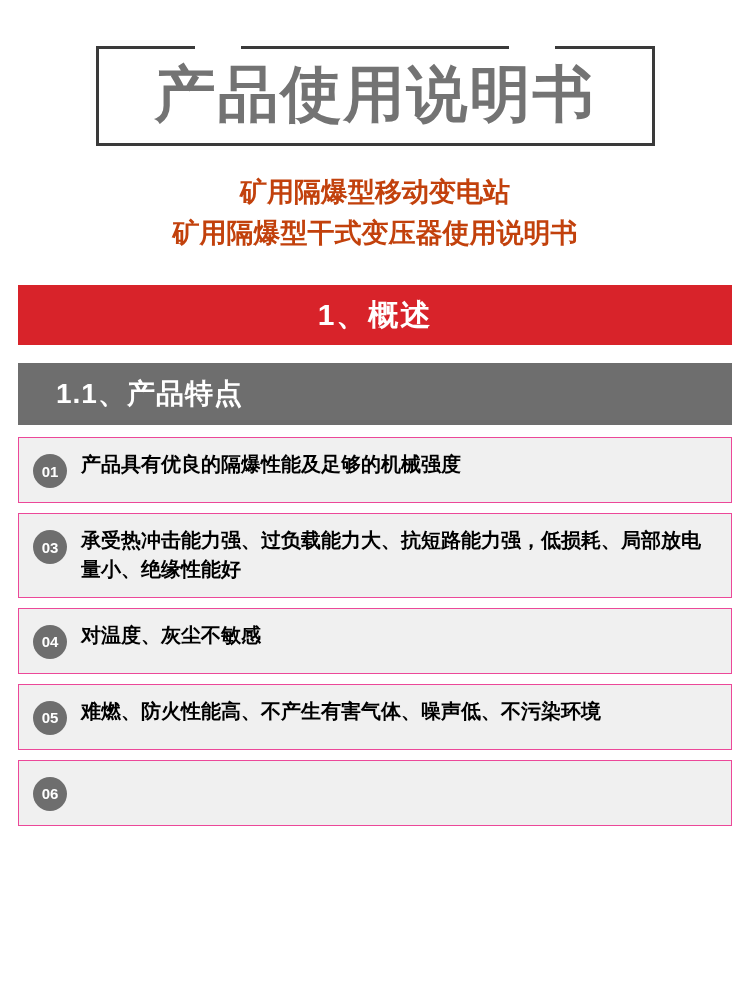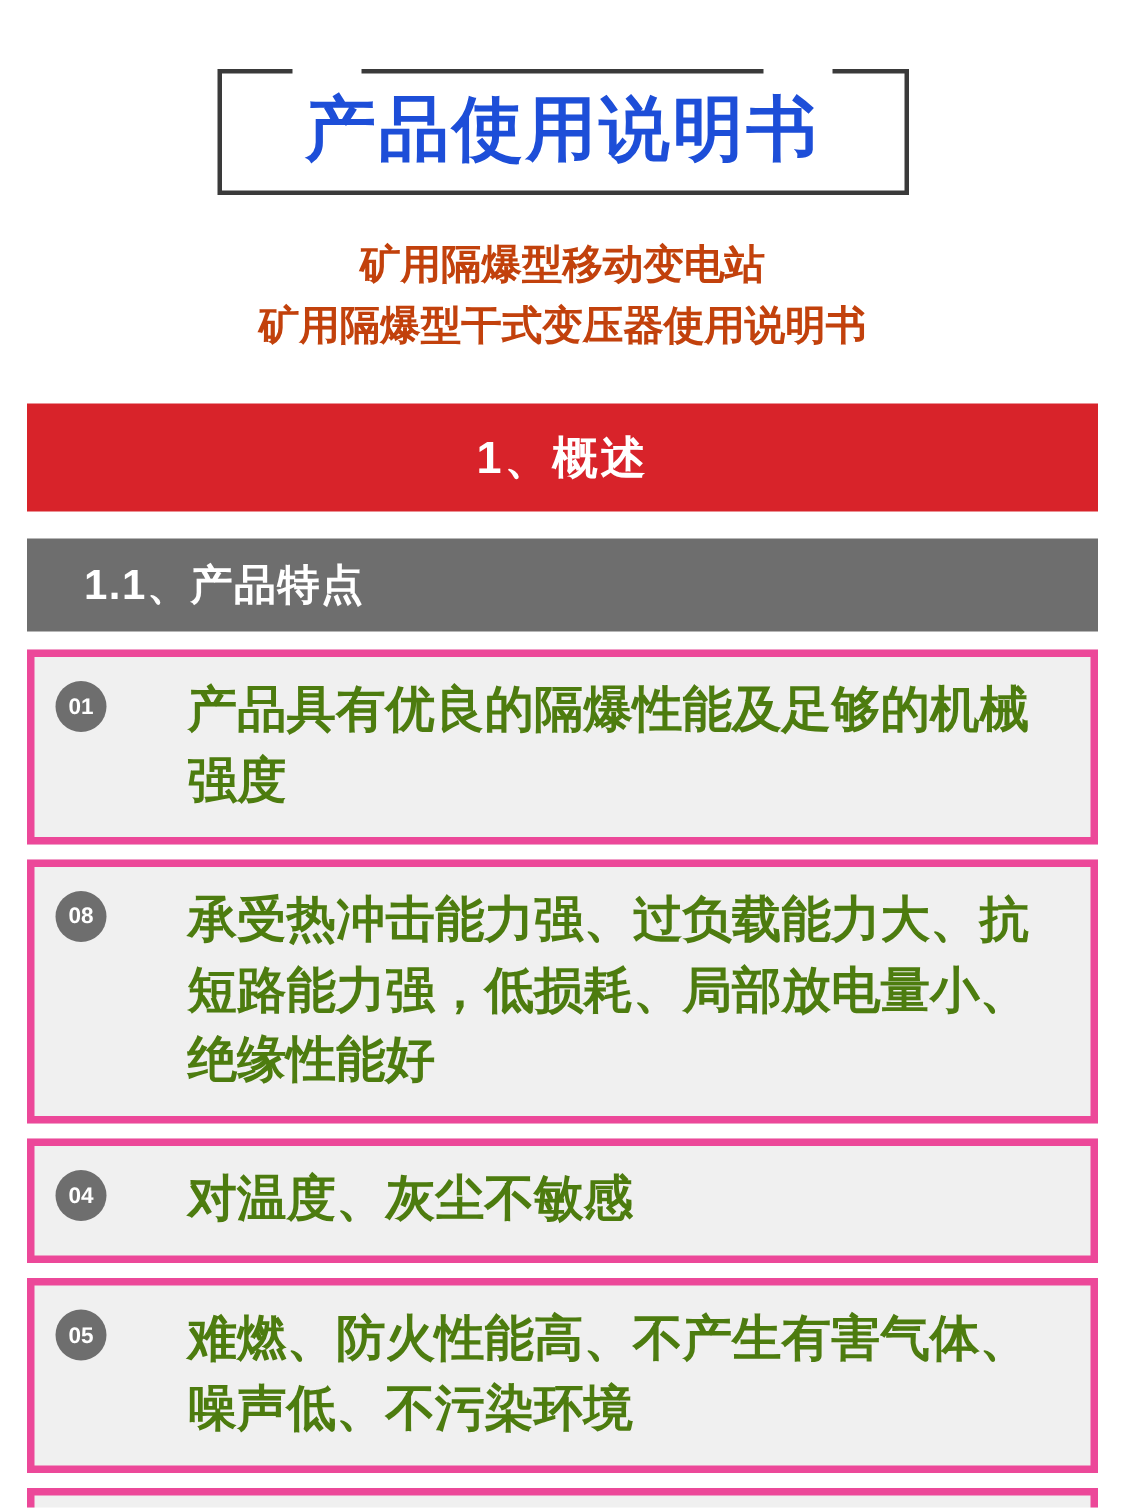--- a/index.html
+++ b/index.html
@@ -37,44 +37,44 @@
   .title-box::after {
     content: "";
     position: absolute;
     background: #ffffff;
     width: 46px;
     height: 10px;
   }
   .title-box::before { left: 50%; margin-left: -180px; top: -6px; }
   .title-box::after  { left: 50%; margin-left: 134px;  top: -6px; }
   .title-text {
-    font-size: 47px;
+    font-size: 61px;
     font-weight: bold;
     letter-spacing: 2px;
-    color: #1d4ed8;
+    color: #737373;
     line-height: 1.15;
     white-space: nowrap;
     text-align: center;
   }
 
   .subtitle {
     margin-top: 26px;
     text-align: center;
     font-size: 27px;
     font-weight: bold;
     color: #c2410c;
     line-height: 1.5;
   }
   .subtitle div { white-space: nowrap; }
 
   
   .section-bar {
     margin-top: 32px;
     background: #d8232a;
-    height: 72px;
+    height: 60px;
     display: flex;
     align-items: center;
     justify-content: center;
   }
   .section-bar-text {
     color: #ffffff;
     font-size: 30px;
     font-weight: bold;
     letter-spacing: 2px;
   }
@@ -95,47 +95,46 @@
     font-weight: bold;
     letter-spacing: 1px;
   }
 
   
   .feature-list {
     margin-top: 12px;
   }
   .feature-item {
     background: #f0f0f0;
-    border: 5px solid #ec4899;
+    border: 1px solid #ec4899;
     margin-bottom: 10px;
     padding: 12px 16px 14px 14px;
     display: flex;
     align-items: flex-start;
     box-sizing: border-box;
-    gap: 40px;
   }
   .feature-num {
     flex: 0 0 auto;
     width: 34px;
     height: 34px;
     border-radius: 50%;
     background: #6e6e6e;
     color: #ffffff;
     font-size: 15px;
     font-weight: bold;
     display: flex;
     align-items: center;
     justify-content: center;
     margin-top: 4px;
   }
   .feature-text {
     margin-left: 14px;
-    font-size: 33px;
+    font-size: 20px;
     font-weight: bold;
-    color: #4d7c0f;
+    color: #000000;
     line-height: 1.42;
     flex: 1 1 auto;
   }
 </style>
 </head>
 <body>
 
 <div class="page">
 
   <div class="title-wrap">
@@ -159,21 +158,21 @@
 
   <div class="feature-list">
 
     <div class="feature-item">
       <div class="feature-num">01</div>
       <div class="feature-text">产品具有优良的隔爆性能及足够的机械强度</div>
     </div>
 
 
     <div class="feature-item">
-      <div class="feature-num">08</div>
+      <div class="feature-num">03</div>
       <div class="feature-text">承受热冲击能力强、过负载能力大、抗短路能力强，低损耗、局部放电量小、绝缘性能好</div>
     </div>
 
     <div class="feature-item">
       <div class="feature-num">04</div>
       <div class="feature-text">对温度、灰尘不敏感</div>
     </div>
 
     <div class="feature-item">
       <div class="feature-num">05</div>

